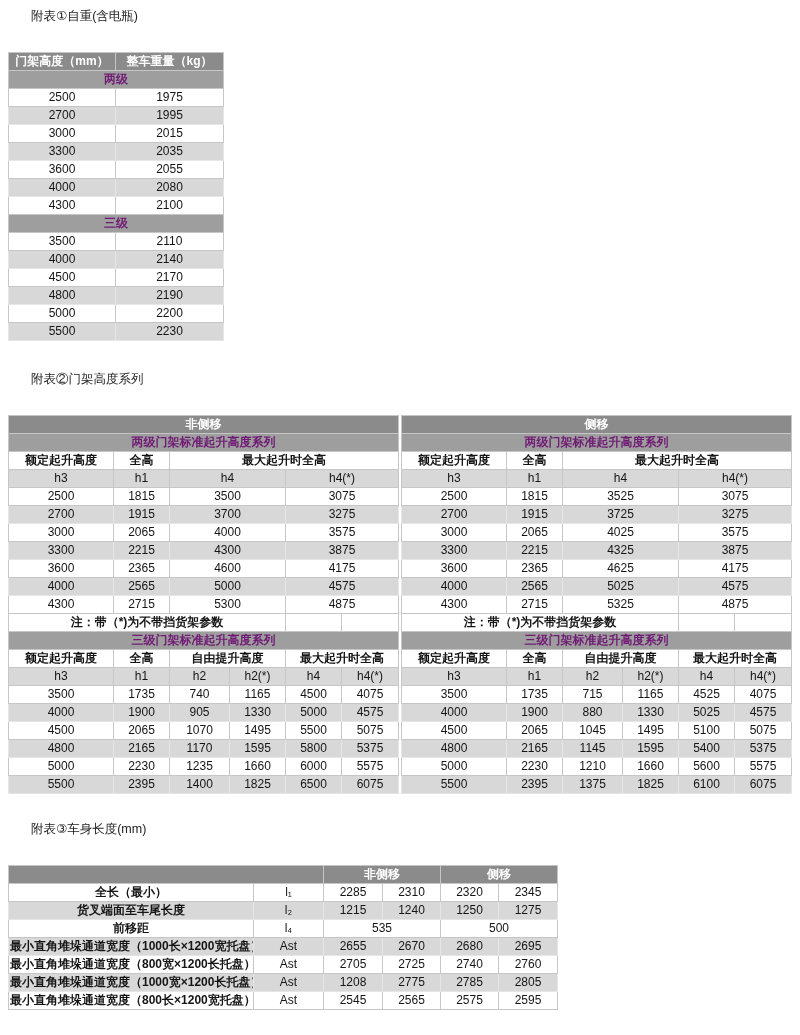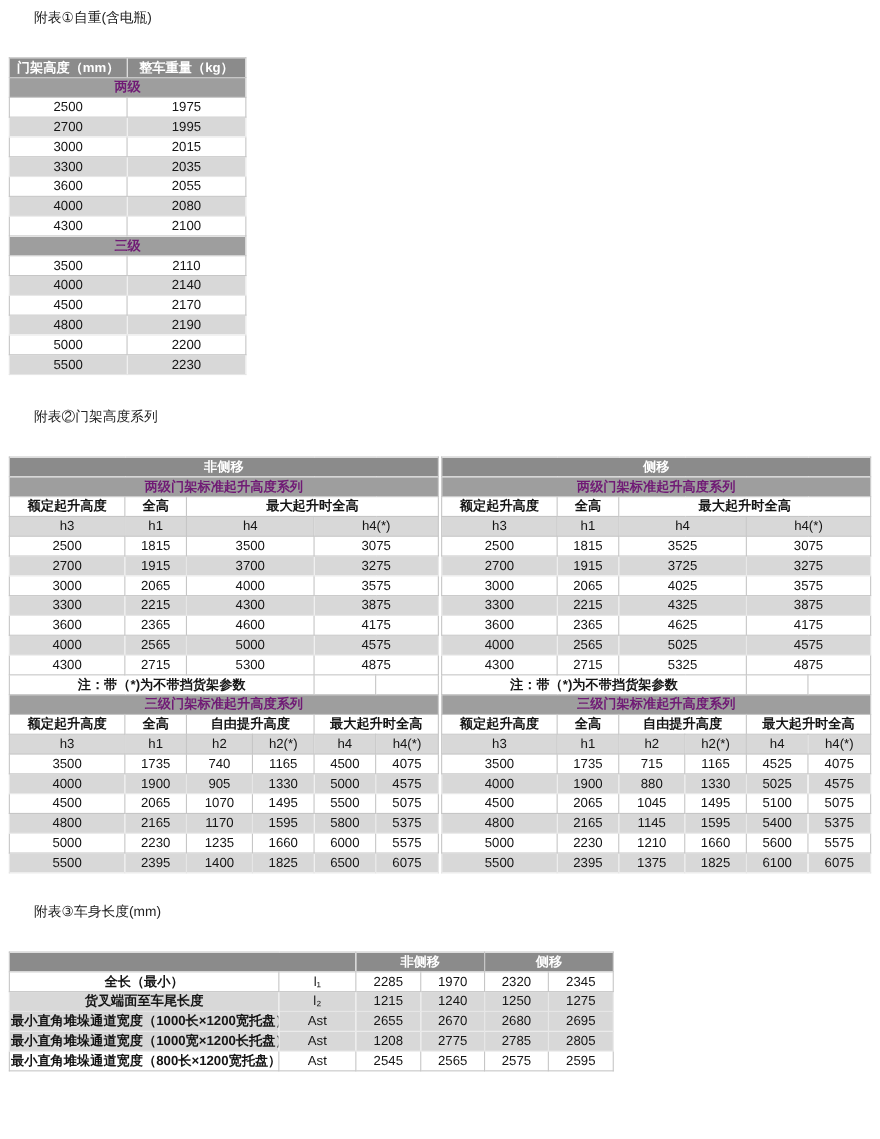--- a/index.html
+++ b/index.html
@@ -402,40 +402,54 @@
   <tbody>
       <tr>
         <td colspan="2" class="hd"></td>
         <td colspan="2" class="hd">非侧移</td>
         <td colspan="2" class="hd">侧移</td>
       </tr>
       <tr class="w">
         <td class="lb">全长（最小）</td>
         <td>l₁</td>
         <td>2285</td>
-        <td>1970</td>
+        <td>2310</td>
         <td>2320</td>
         <td>2345</td>
       </tr>
       <tr class="g">
         <td class="lb">货叉端面至车尾长度</td>
         <td>l₂</td>
         <td>1215</td>
         <td>1240</td>
         <td>1250</td>
         <td>1275</td>
       </tr>
+      <tr class="w">
+        <td class="lb">前移距</td>
+        <td>l₄</td>
+        <td colspan="2">535</td>
+        <td colspan="2">500</td>
+      </tr>
       <tr class="g">
         <td class="lb">最小直角堆垛通道宽度（1000长×1200宽托盘）</td>
         <td>Ast</td>
         <td>2655</td>
         <td>2670</td>
         <td>2680</td>
         <td>2695</td>
       </tr>
+      <tr class="w">
+        <td class="lb">最小直角堆垛通道宽度（800宽×1200长托盘）</td>
+        <td>Ast</td>
+        <td>2705</td>
+        <td>2725</td>
+        <td>2740</td>
+        <td>2760</td>
+      </tr>
       <tr class="g">
         <td class="lb">最小直角堆垛通道宽度（1000宽×1200长托盘）</td>
         <td>Ast</td>
         <td>1208</td>
         <td>2775</td>
         <td>2785</td>
         <td>2805</td>
       </tr>
       <tr class="w">
         <td class="lb">最小直角堆垛通道宽度（800长×1200宽托盘）</td>

